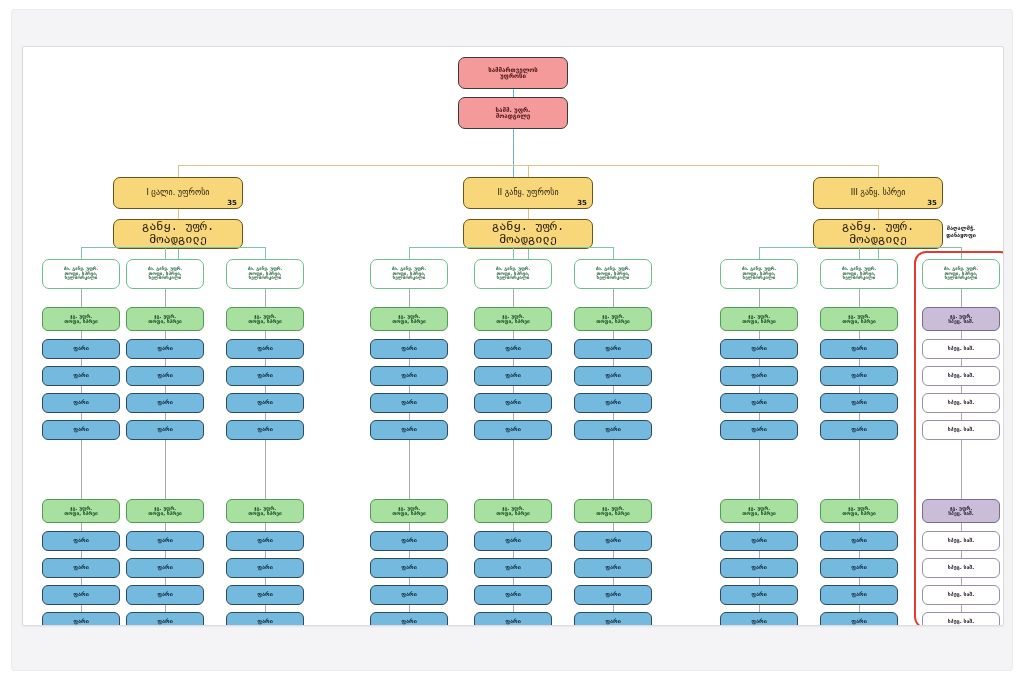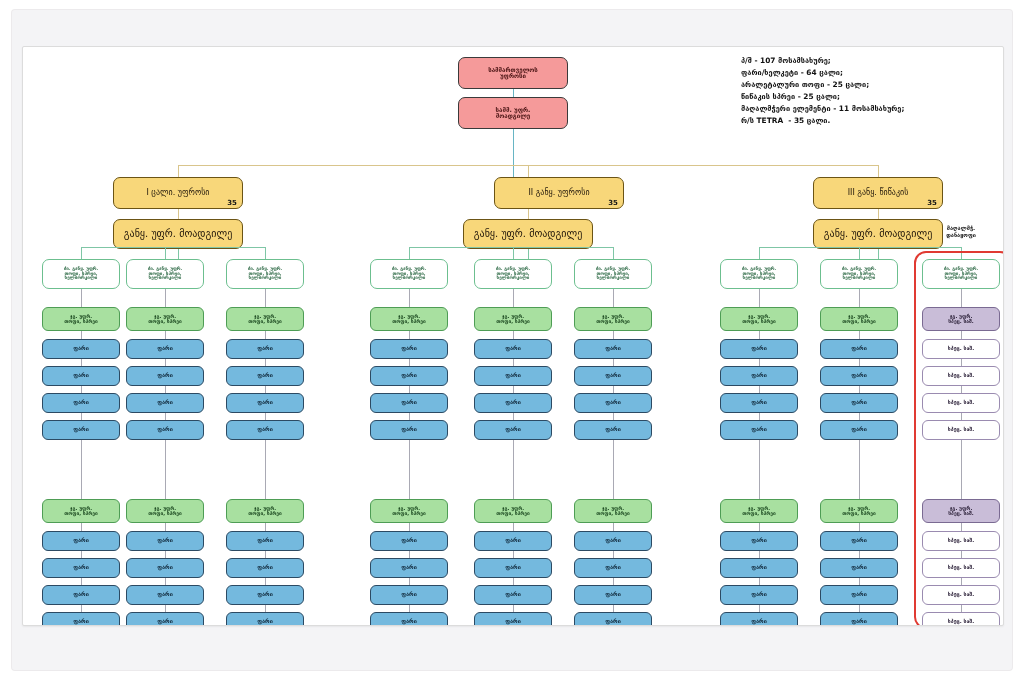--- a/index.html
+++ b/index.html
@@ -56,21 +56,21 @@
     background:#f8d77a;
     border:1.6px solid #6b5415;
     color:#20160a;
     font-size:8px;
     border-radius:7px;
   }
   .yellow .badge{
     position:absolute;right:5px;bottom:1px;
     font-size:7px;font-weight:700;color:#171717;
   }
-  .yellow.small{font-size:10px;}
+  .yellow.small{font-size:12px;font-family:Liberation Mono, monospace;}
 
   
   .whitegreen{
     background:#ffffff;
     border:1.3px solid #6cbf8f;
     color:#2f6b47;
     font-size:4.6px;font-weight:600;
     border-radius:7px;
     padding:1px 2px;
   }
@@ -166,25 +166,25 @@
 მოადგილე</div>
         <div class="ln-v teal" style="left: 490px; top: 82px; width: 1px; height: 48px;"></div>
         <div class="ln-h gold" style="left: 155px; top: 118px; width: 700px; height: 1px;"></div>
         <div class="ln-v gold" style="left: 155px; top: 118px; width: 1px; height: 12px;"></div>
         <div class="ln-v gold" style="left: 505px; top: 118px; width: 1px; height: 12px;"></div>
         <div class="ln-v gold" style="left: 855px; top: 118px; width: 1px; height: 12px;"></div>
         <div class="node yellow" style="left: 90px; top: 130px; width: 130px; height: 32px; position: absolute;"><span>I ცალი. უფროსი</span><span class="badge">35</span></div>
         <div class="ln-v gold" style="left: 155px; top: 162px; width: 1px; height: 10px;"></div>
         <div class="node yellow small" style="left: 90px; top: 172px; width: 130px; height: 30px;">განყ. უფრ. მოადგილე</div>
         <div class="ln-v greenline" style="left: 155px; top: 202px; width: 1px; height: 18px;"></div>
-        <div class="node yellow" style="left: 440px; top: 130px; width: 130px; height: 32px; position: absolute; margin-left: 31px;"><span>II განყ. უფროსი</span><span class="badge">35</span></div>
+        <div class="node yellow" style="left: 440px; top: 130px; width: 130px; height: 32px; position: absolute;"><span>II განყ. უფროსი</span><span class="badge">35</span></div>
         <div class="ln-v gold" style="left: 505px; top: 162px; width: 1px; height: 10px;"></div>
         <div class="node yellow small" style="left: 440px; top: 172px; width: 130px; height: 30px;">განყ. უფრ. მოადგილე</div>
         <div class="ln-v greenline" style="left: 505px; top: 202px; width: 1px; height: 18px;"></div>
-        <div class="node yellow" style="left: 790px; top: 130px; width: 130px; height: 32px; position: absolute;"><span>III განყ. წიწაკის</span><span class="badge">35</span></div>
+        <div class="node yellow" style="left: 790px; top: 130px; width: 130px; height: 32px; position: absolute;"><span>III განყ. სპრეი</span><span class="badge">35</span></div>
         <div class="ln-v gold" style="left: 855px; top: 162px; width: 1px; height: 10px;"></div>
         <div class="node yellow small" style="left: 790px; top: 172px; width: 130px; height: 30px;">განყ. უფრ. მოადგილე</div>
         <div class="ln-v greenline" style="left: 855px; top: 202px; width: 1px; height: 18px;"></div>
         <div class="ln-h greenline" style="left: 58px; top: 200px; width: 184px; height: 1px;"></div>
         <div class="ln-v greenline" style="left: 58px; top: 200px; width: 1px; height: 12px;"></div>
         <div class="ln-v greenline" style="left: 142px; top: 200px; width: 1px; height: 12px;"></div>
         <div class="ln-v greenline" style="left: 242px; top: 200px; width: 1px; height: 12px;"></div>
         <div class="ln-h greenline" style="left: 386px; top: 200px; width: 204px; height: 1px;"></div>
         <div class="ln-v greenline" style="left: 386px; top: 200px; width: 1px; height: 12px;"></div>
         <div class="ln-v greenline" style="left: 490px; top: 200px; width: 1px; height: 12px;"></div>
@@ -414,16 +414,15 @@
         <div class="node whitepurple" style="left: 899px; top: 484px; width: 78px; height: 20px;">სპეც. საშ.</div>
         <div class="ln-v grey" style="left: 938px; top: 504px; width: 1px; height: 7px;"></div>
         <div class="node whitepurple" style="left: 899px; top: 511px; width: 78px; height: 20px;">სპეც. საშ.</div>
         <div class="ln-v grey" style="left: 938px; top: 531px; width: 1px; height: 7px;"></div>
         <div class="node whitepurple" style="left: 899px; top: 538px; width: 78px; height: 20px;">სპეც. საშ.</div>
         <div class="ln-v grey" style="left: 938px; top: 558px; width: 1px; height: 7px;"></div>
         <div class="node whitepurple" style="left: 899px; top: 565px; width: 78px; height: 20px;">სპეც. საშ.</div>
         <div class="unit-label" style="left: 893px; top: 178px; width: 90px;">მაღალმჭ.
 დანაყოფი</div>
         <div class="redframe" style="left: 891px; top: 204px; width: 94px; height: 374px;"></div>
-        <div class="legend" style="left: 718px; top: 8px;"><span class="ln">პ/შ - 107 მოსამსახურე;</span><span class="ln">ფარი/ხელკეტი - 64 ცალი;</span><span class="ln">არალეტალური თოფი - 25 ცალი;</span><span class="ln">წიწაკის სპრეი - 25 ცალი;</span><span class="ln">მაღალმჭერი ელემენტი - 11 მოსამსახურე;</span><span class="ln">რ/ს TETRA  - 35 ცალი.</span></div>
       </div>
   </div>
 </div>
 
 </body></html>

